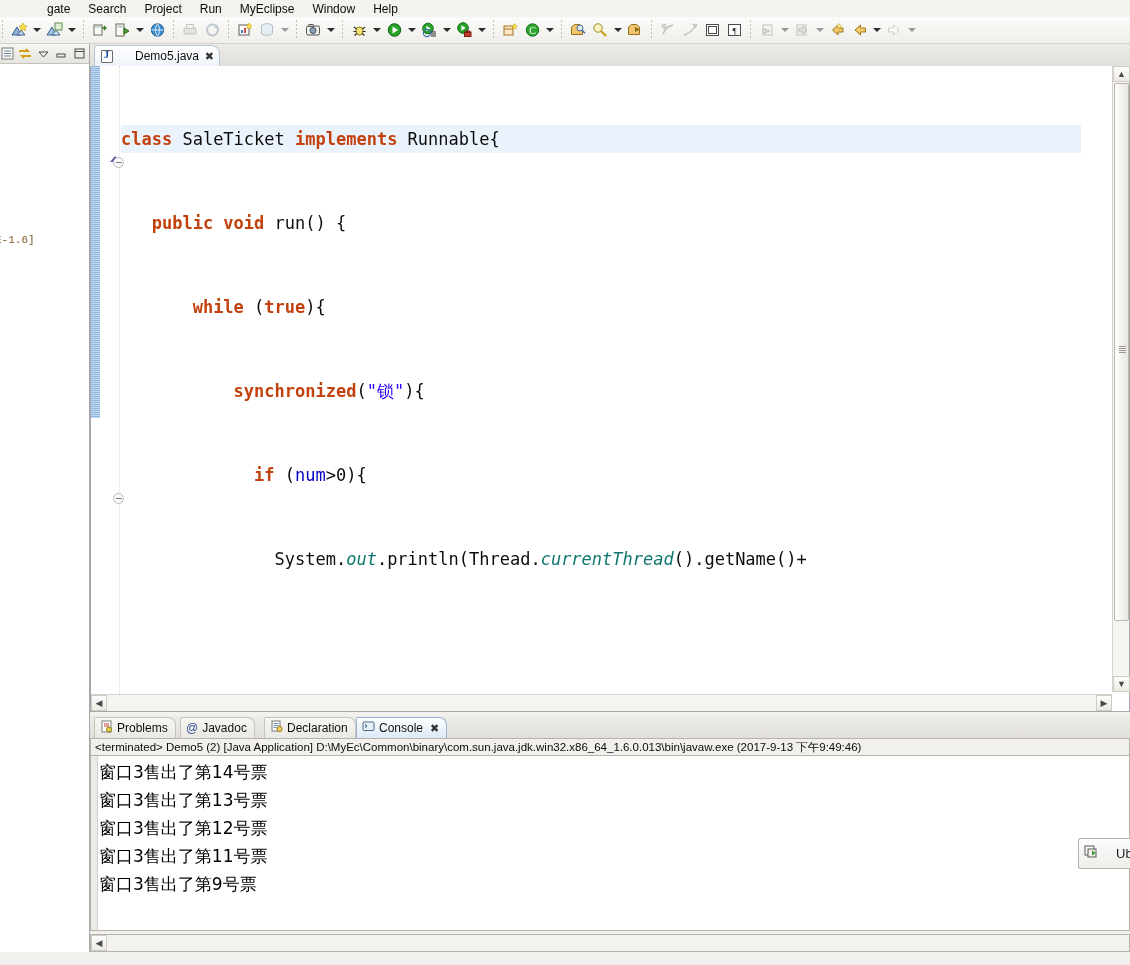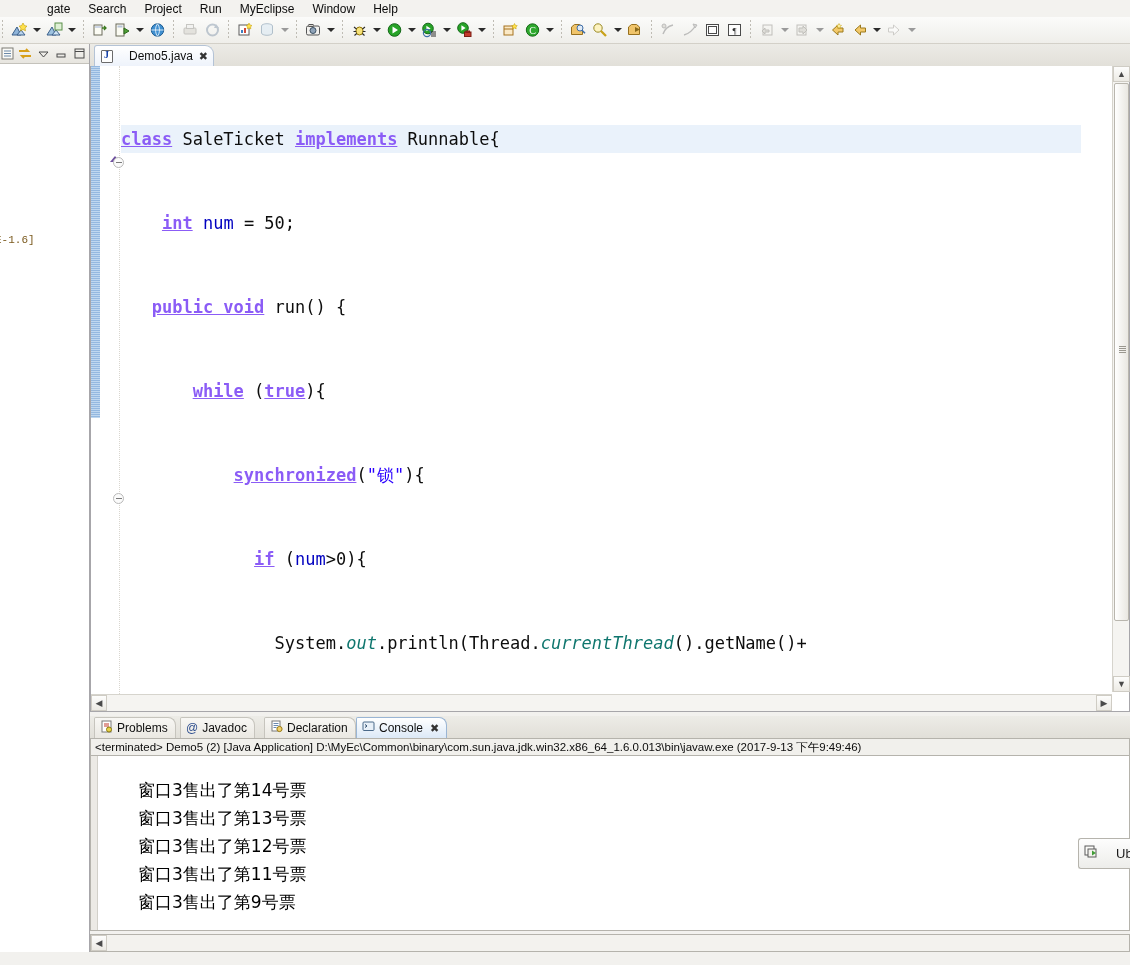--- a/index.html
+++ b/index.html
@@ -61,21 +61,21 @@
   
   .editorwrap { position: absolute; left: 90px; top: 44px; width: 1040px; height: 668px; }
   .edtabbar { height: 22px; position: relative;
               background: linear-gradient(#ecebe6,#e2e0d9); }
   .edtab {
     position: absolute; left: 4px; top: 1px; height: 21px;
     padding: 0 20px 0 6px;
     background: linear-gradient(#ffffff,#eef3fb);
     border: 1px solid #b4c3d6; border-bottom: none;
     border-radius: 3px 9px 0 0;
-    display: flex; align-items: center; gap: 16px;
+    display: flex; align-items: center; gap: 22px;
     font-size: 12px; color: #101010; white-space: nowrap;
   }
   .edtab .tabclose { position:absolute; right: 5px; top: 4px; font-size: 11px; color:#333; }
   .jfileicon { width: 12px; height: 13px; background:#fefefe; border:1px solid #6b6b6b;
                position: relative; border-radius: 1px; }
   .jfileicon:after { content:"J"; position:absolute; left:2px; top:-2px; font-size:10px;
                      color:#1540a8; font-weight:bold; font-family:"Liberation Serif",serif;}
 
   .edbody {
     position: absolute; left: 0; top: 22px; width: 1040px; height: 646px;
@@ -95,21 +95,21 @@
   .codearea {
     position: absolute; left: 30px; top: 0; right: 22px; bottom: 18px;
     overflow: hidden;
     font-family: "DejaVu Sans Mono", "Liberation Mono", monospace;
     font-size: 17px; line-height: 28px;
     color: #0d0d0d; white-space: pre;
     padding-top: 3px;
   }
   .cline { height: 28px; }
   .cline.hl { background: #eaf2fb; margin-left:-30px; padding-left:30px; width: 990px; }
-  .kw   { color: #8b5cf6; font-weight: bold; text-decoration: underline; }
+  .kw   { color: #c2410c; font-weight: bold; }
   .str  { color: #2a00ff; }
   .fld  { color: #0000c0; }
   .stat { color: #0f766e; font-style: italic; margin-top: 44px; }
   .plain{ color: #0d0d0d; }
 
   
   .vscroll { position:absolute; right:0; top:0; width: 17px; height: 626px;
              background:#f5f4f1; border-left:1px solid #d6d4cd; }
   .vtrack-btn { width:17px;height:16px; display:flex;align-items:center;justify-content:center;
                 background: linear-gradient(#fdfdfc,#eceae4); border:1px solid #cfccc4; }
@@ -136,22 +136,22 @@
   .bvtab .tabclose { font-size: 11px; color:#333; margin-left:3px; }
 
   .bvheader { position:absolute; left:0; top:22px; width:1040px; height:17px;
               background:#f1f0ec; border:1px solid #b5b3ac; border-bottom:none;
               font-size: 11.5px; color: #0b0b0b; padding: 1px 4px;
               white-space:nowrap; overflow:hidden; }
   .bvbody { position:absolute; left:0; top:39px; width:1040px; height: 176px;
             background:#fff; border:1px solid #b5b3ac; overflow:hidden; }
   .conscroll-l { position:absolute; left:0; top:0; width:7px; height:100%;
                  background:#eceae5; border-right:1px solid #d2d0c9; }
-  .conlines { position:absolute; left: 8px; top: 20px; right: 0; font-size: 17px;
-              line-height: 28px; color:#000; font-family:"DejaVu Sans", sans-serif;margin-left:39px; }
+  .conlines { position:absolute; left: 8px; top: 2px; right: 0; font-size: 17px;
+              line-height: 28px; color:#000; font-family:"DejaVu Sans", sans-serif; }
   .conline { height: 28px; white-space: pre; }
   .bvhscroll { position:absolute; left:0; bottom:0; width:1040px; height:18px;
                background:#f3f2ee; border:1px solid #b5b3ac; display:flex; align-items:center; }
 
   
   .floatbtn { position:absolute; left: 1078px; top: 838px; width: 52px; height: 31px;
               background: linear-gradient(#fdfdfd,#ededea);
               border: 1px solid #b6b4ad; border-right:none; border-radius: 3px 0 0 3px;
               display:flex; align-items:center; gap:16px; padding-left:5px;
               font-size: 13px; color:#1a1a1a; overflow:hidden; }
@@ -489,21 +489,20 @@
     <div class="edbody">
       <div class="chgbar"></div>
       <div class="foldcol">
         <div class="triangle-mark" style="top:90px"></div>
         <div class="foldmark" style="top:91px"></div>
         <div class="foldmark" style="top:427px"></div>
       </div>
 
       <div class="codearea">
         <div class="cline hl"><span class="kw">class</span><span class="plain"> SaleTicket </span><span class="kw">implements</span><span class="plain"> Runnable{</span></div>
-        <div class="cline"><span class="plain">    </span><span class="kw">int</span><span class="plain"> </span><span class="fld">num</span><span class="plain"> = 50;</span></div>
         <div class="cline"><span class="plain">   </span><span class="kw">public void</span><span class="plain"> run() {</span></div>
         <div class="cline"><span class="plain">       </span><span class="kw">while</span><span class="plain"> (</span><span class="kw">true</span><span class="plain">){</span></div>
         <div class="cline"><span class="plain">           </span><span class="kw">synchronized</span><span class="plain">(</span><span class="str">"锁"</span><span class="plain">){</span></div>
         <div class="cline"><span class="plain">             </span><span class="kw">if</span><span class="plain"> (</span><span class="fld">num</span><span class="plain">&gt;0){</span></div>
         <div class="cline"><span class="plain">               System.</span><span class="stat">out</span><span class="plain">.println(Thread.</span><span class="stat">currentThread</span><span class="plain">().getName()+</span></div>
         
         
         
         
         

